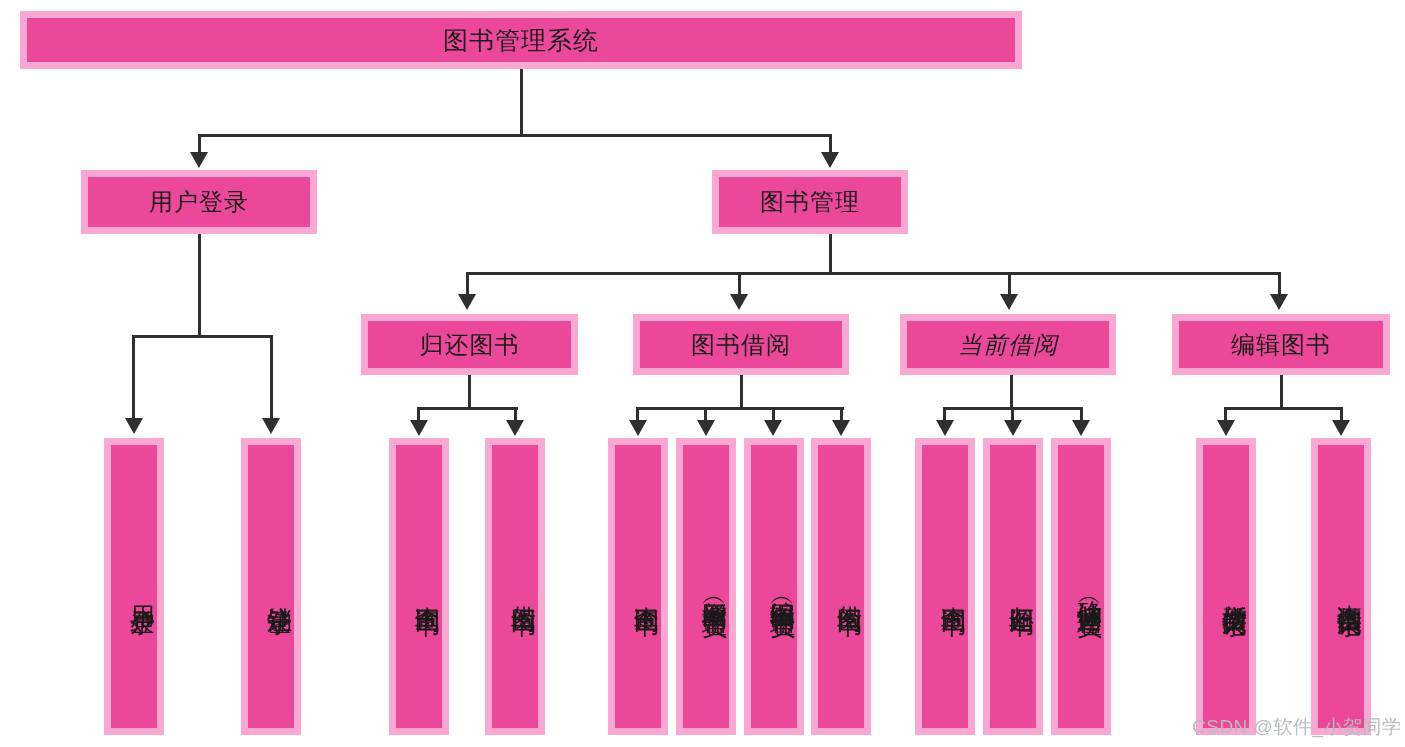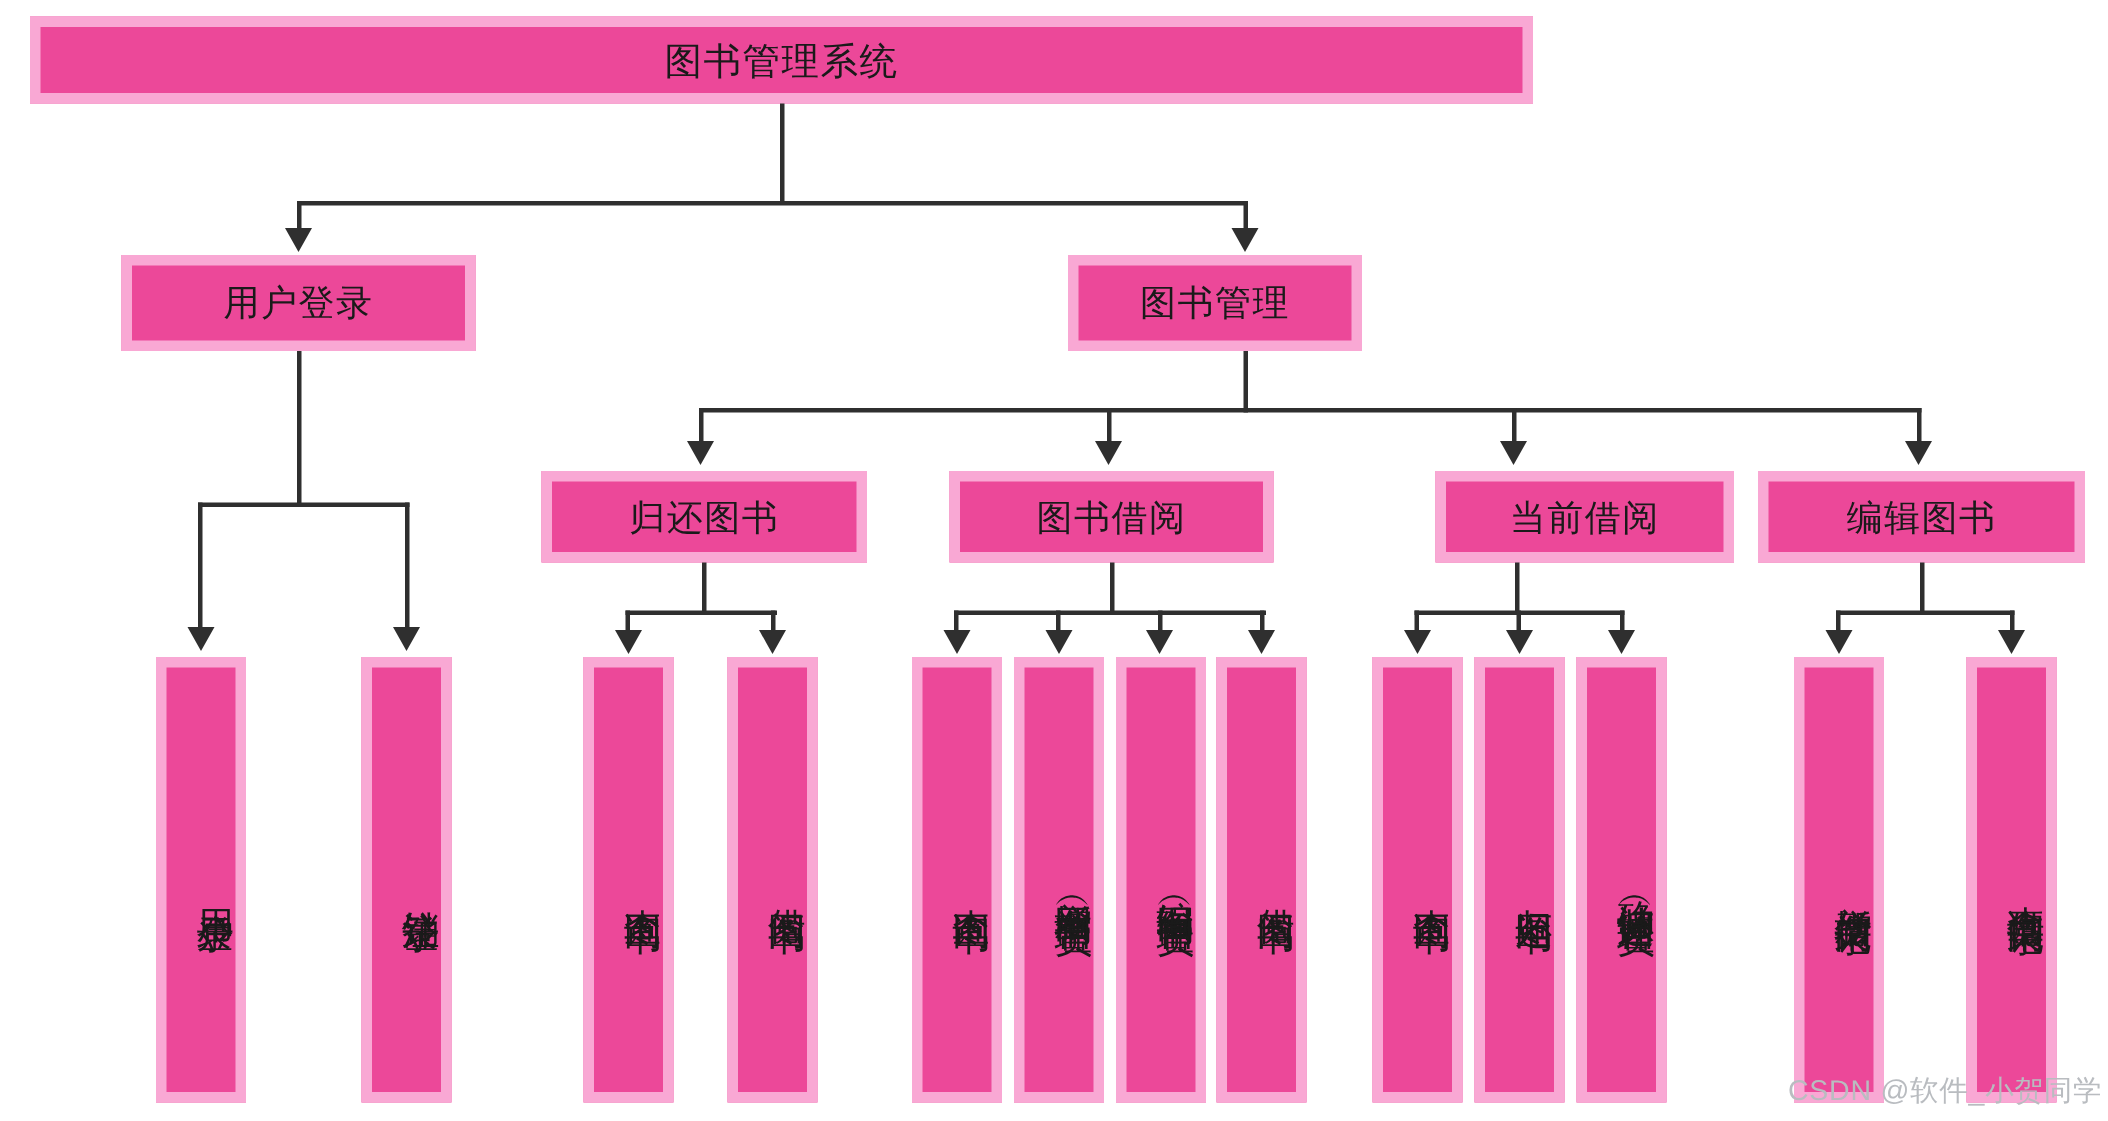--- a/index.html
+++ b/index.html
@@ -114,21 +114,21 @@
   <div class="arrow" style="left:1000px; top:294px;"></div>
   <div class="edge edge-v" style="left:1278px; top:272px; height:25px;"></div>
   <div class="arrow" style="left:1270px; top:294px;"></div>
 
   <div class="node node-h" style="left:361px; top:314px; width:217px; height:61px;">
     <span>归还图书</span>
   </div>
   <div class="node node-h" style="left:633px; top:314px; width:216px; height:61px;">
     <span>图书借阅</span>
   </div>
-  <div class="node node-h" style="left:957px; top:314px; width:199px; height:61px;">
+  <div class="node node-h" style="left:900px; top:314px; width:216px; height:61px;font-style:italic;">
     <span>当前借阅</span>
   </div>
   <div class="node node-h" style="left:1172px; top:314px; width:218px; height:61px;">
     <span>编辑图书</span>
   </div>
 
   <div class="edge edge-v" style="left:468px; top:375px; height:35px;"></div>
   <div class="edge edge-h" style="left:417px; top:407px; width:101px;"></div>
   <div class="edge edge-v" style="left:417px; top:407px; height:16px;"></div>
   <div class="arrow" style="left:410px; top:420px;"></div>

